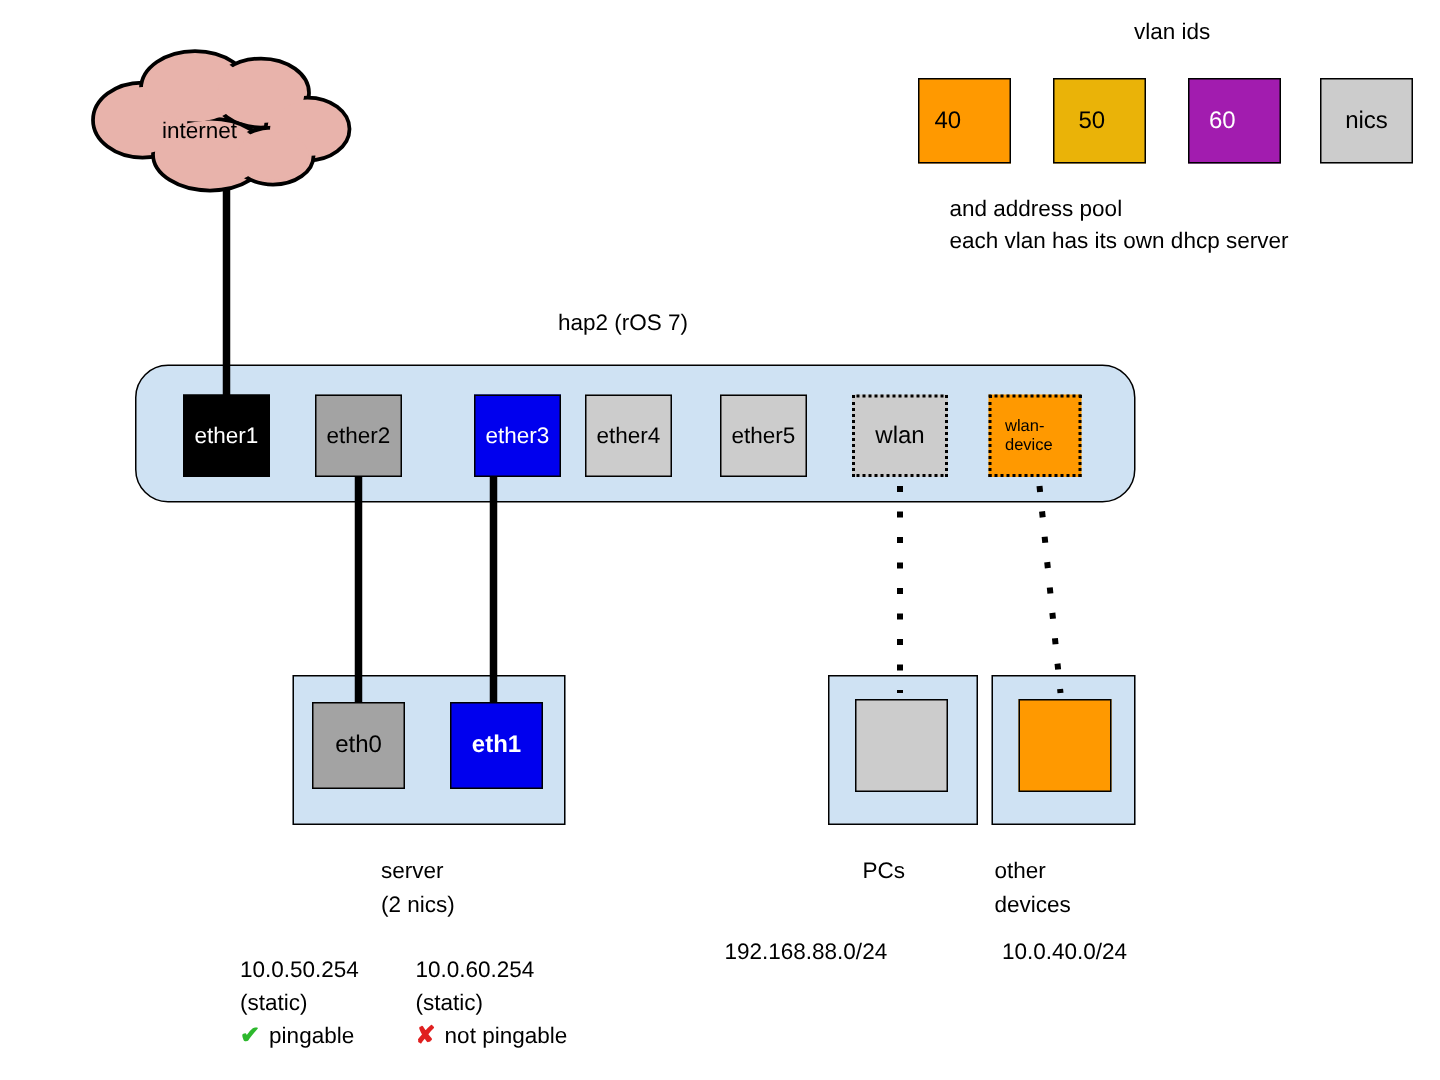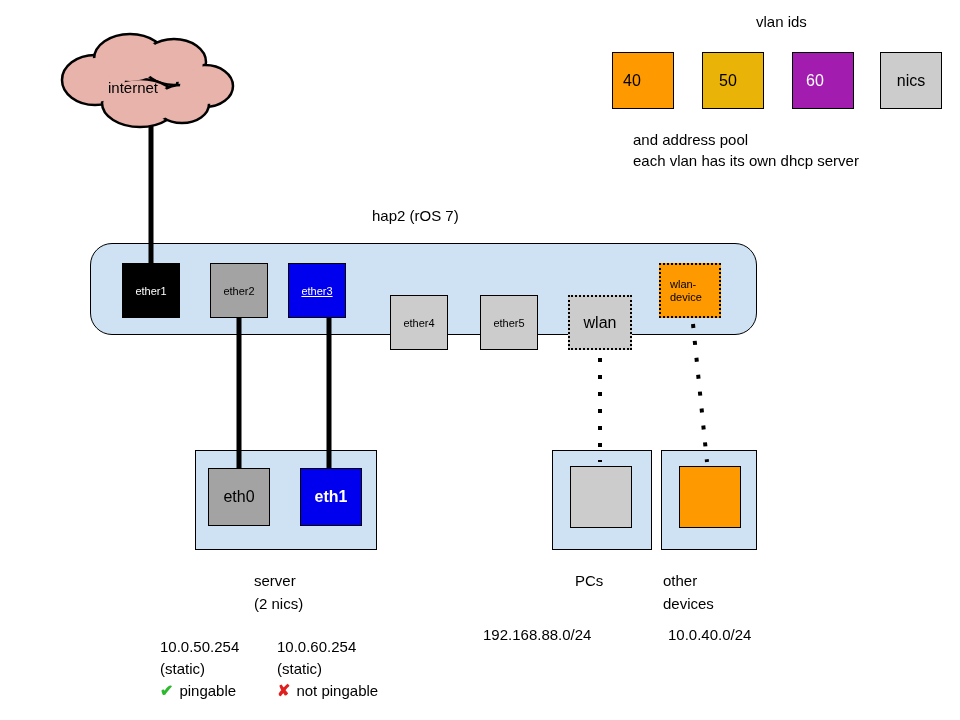--- a/index.html
+++ b/index.html
@@ -8,26 +8,26 @@
   
   .container{position:absolute;background:#cfe2f3;border:1px solid #000;z-index:1;}
   .router{left:90px;top:243px;width:665px;height:90px;border-radius:22px;}
   .serverbox{left:195px;top:450px;width:180px;height:98px;}
   .pcsbox{left:552px;top:450px;width:98px;height:98px;}
   .otherbox{left:661px;top:450px;width:94px;height:98px;}
   
   #wires{position:absolute;left:0;top:0;width:960px;height:720px;z-index:2;}
   
   .port{position:absolute;z-index:3;display:flex;align-items:center;justify-content:center;
-        border:1px solid #000;font-size:11px;box-sizing:border-box;top:263px;width:58px;height:55px;}
+        border:1px solid #000;font-size:15px;box-sizing:border-box;top:263px;width:58px;height:55px;}
   .port.dotted{border:2px dotted #000;}
   .c-black{background:#000000;color:#ffffff;}
   .c-green{background:#a3a3a3;color:#000000;}
   .c-blue{background:#0000ee;color:#ffffff;}
-  .c-gray{background:#cccccc;color:#000000;margin-top:32px;}
+  .c-gray{background:#cccccc;color:#000000;}
   .c-orange{background:#ff9900;color:#000000;}
   .nic{position:absolute;z-index:3;display:flex;align-items:center;justify-content:center;
        border:1px solid #000;font-size:16px;box-sizing:border-box;top:468px;width:62px;height:58px;text-align:center;}
   .device-square{position:absolute;z-index:3;border:1px solid #000;box-sizing:border-box;
        top:466px;width:62px;height:62px;}
   
   .lbl{position:absolute;z-index:4;font-size:15px;line-height:23px;white-space:nowrap;}
   .center{text-align:center;}
   
   .vbox{position:absolute;z-index:3;top:52px;width:62px;height:57px;border:1px solid #000;
@@ -96,21 +96,21 @@
 </div>
 
 <div class="lbl" style="left:372px;top:204px;">hap2 (rOS 7)</div>
 
 <div class="port c-black" style="left:122px;">
     <span>ether1</span>
   </div>
 <div class="port c-green" style="left:210px;">
     <span>ether2</span>
   </div>
-<div class="port c-blue" style="left:288px;text-decoration:underline;">
+<div class="port c-blue" style="left:316px;">
     <span>ether3</span>
   </div>
 <div class="port c-gray" style="left:390px;">
     <span>ether4</span>
   </div>
 <div class="port c-gray" style="left:480px;">
     <span>ether5</span>
   </div>
 <div class="port c-gray dotted wlan-port" style="left:568px;width:64px;">
     <span>wlan</span>

